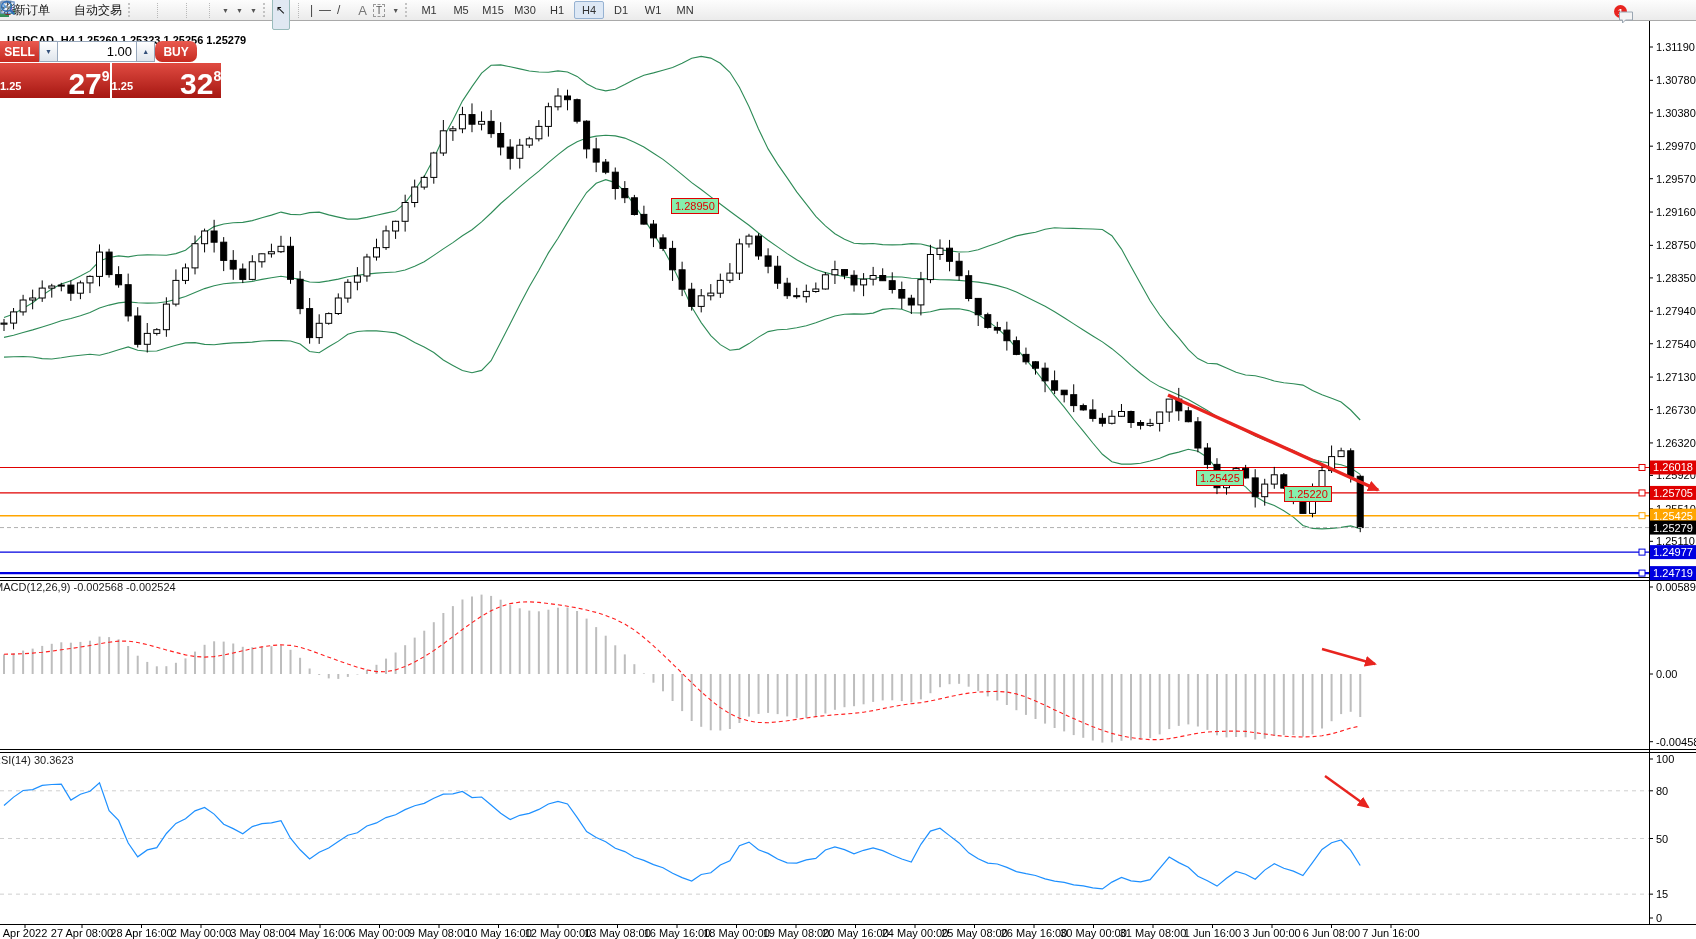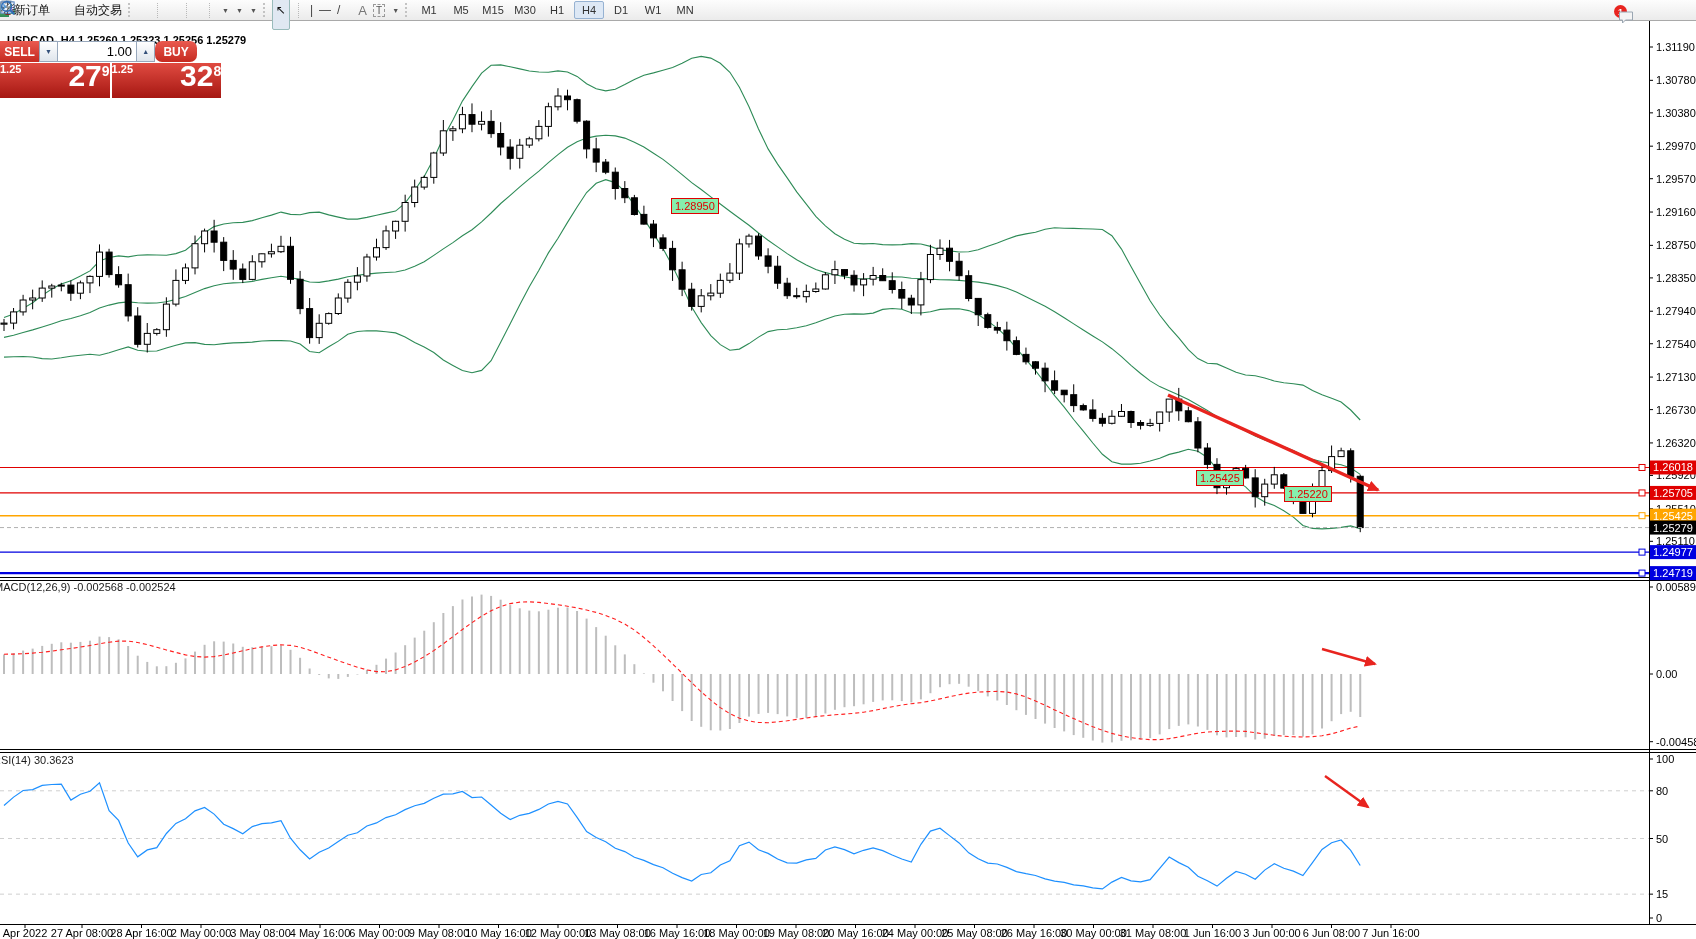--- a/index.html
+++ b/index.html
@@ -30,21 +30,21 @@
   .tp-row1{display:flex;height:21px;align-items:stretch;}
   .btn-sell,.btn-buy{width:41px;background:linear-gradient(#ea5a50,#c52a20);color:#fff;
     font-size:12px;font-weight:bold;display:flex;align-items:center;justify-content:center;}
   .btn-buy{width:44px;border-radius:7px;}
   .spin{width:18px;background:linear-gradient(#ffffff,#dfe5ec);border:1px solid #98a8bc;
     display:flex;align-items:center;justify-content:center;font-size:7px;color:#33507a;}
   .lot-input{width:70px;border:1px solid #98a8bc;border-left:none;border-right:none;
     text-align:right;font-size:13px;padding:0 4px;outline:none;font-family:"Liberation Sans",sans-serif;}
   .tp-row2{display:flex;height:35px;margin-top:1px;gap:2px;}
   .price-block{flex:1;background:linear-gradient(#e04b41,#a61712);color:#fff;display:flex;
-    justify-content:center;padding-bottom:2px;}
+    align-items:flex-end;justify-content:center;padding-bottom:2px;}
   .pb-small{font-size:11px;font-weight:bold;margin:0 3px 4px 0;}
   .pb-big{font-size:30px;font-weight:bold;line-height:25px;margin-left:44px;}
   .pb-sup{font-size:14px;font-weight:bold;margin-bottom:12px;}
   
   .callout{position:absolute;background:#86efac;border:1px solid #e00000;color:#e00000;
     font-size:11px;padding:0 3px;line-height:14px;z-index:6;}
 </style>
 </head>
 <body>
 

